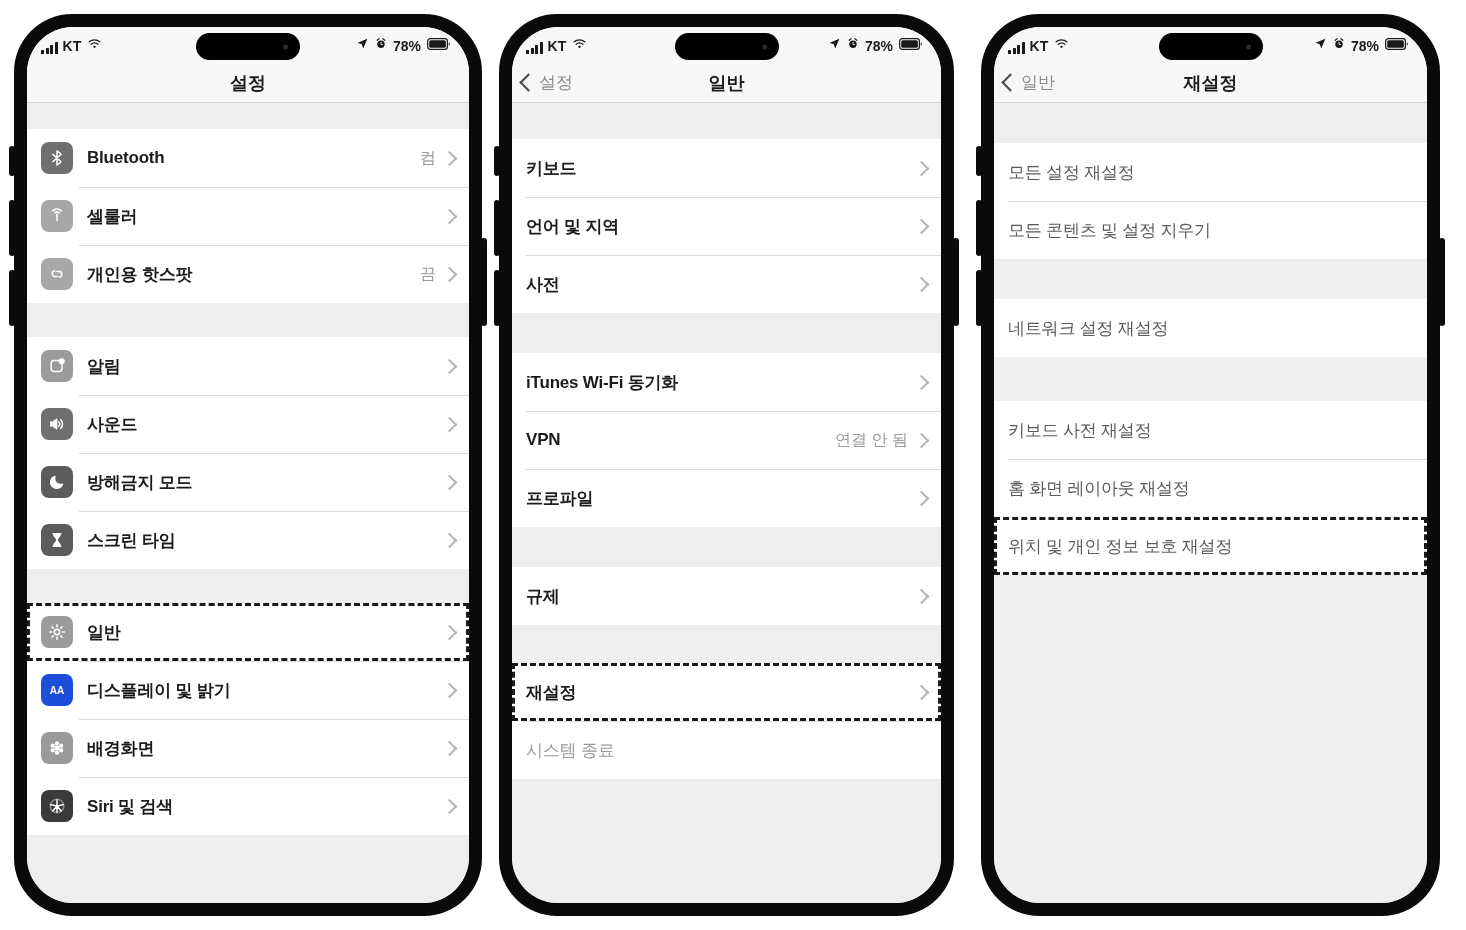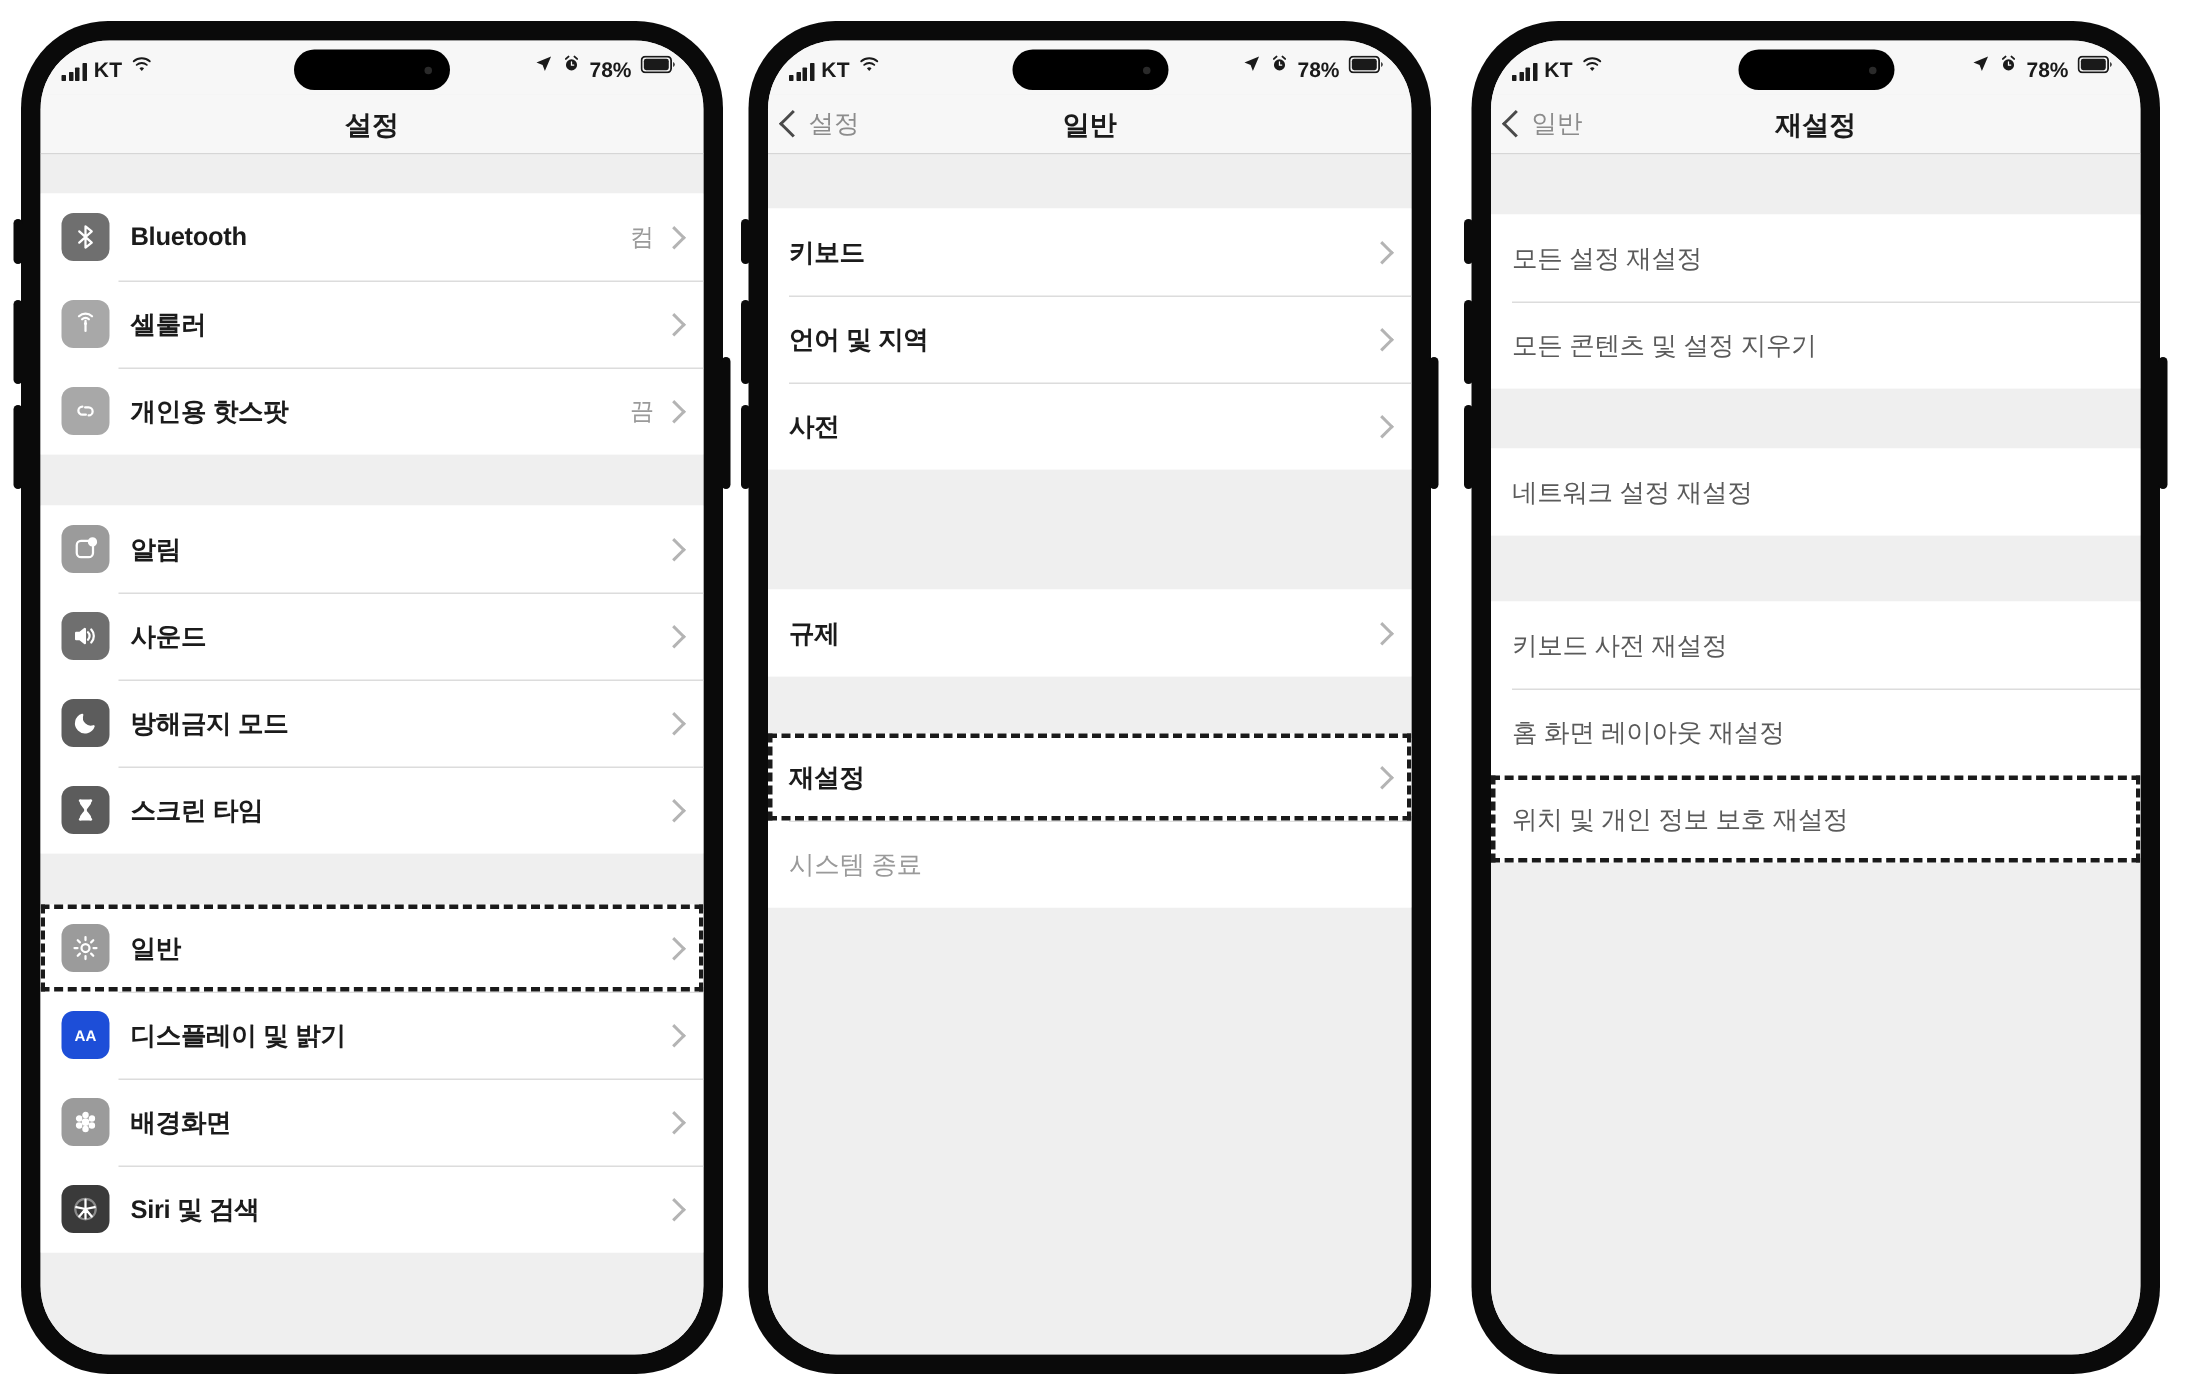--- a/index.html
+++ b/index.html
@@ -377,20 +377,35 @@
             <div class="row plain">
               <span class="label">언어 및 지역</span>
               <span class="chev alone"></span>
             </div>
             <div class="row plain">
               <span class="label">사전</span>
               <span class="chev alone"></span>
             </div>
           </div>
           <div class="gap" style="height:40px"></div>
+          <div class="group">
+            <div class="row plain">
+              <span class="label">iTunes Wi-Fi 동기화</span>
+              <span class="chev alone"></span>
+            </div>
+            <div class="row plain">
+              <span class="label">VPN</span>
+              <span class="value">연결 안 됨</span>
+              <span class="chev"></span>
+            </div>
+            <div class="row plain">
+              <span class="label">프로파일</span>
+              <span class="chev alone"></span>
+            </div>
+          </div>
           <div class="gap" style="height:40px"></div>
           <div class="group">
             <div class="row plain">
               <span class="label">규제</span>
               <span class="chev alone"></span>
             </div>
           </div>
           <div class="gap" style="height:38px"></div>
           <div class="group">
             <div class="row plain hl">

